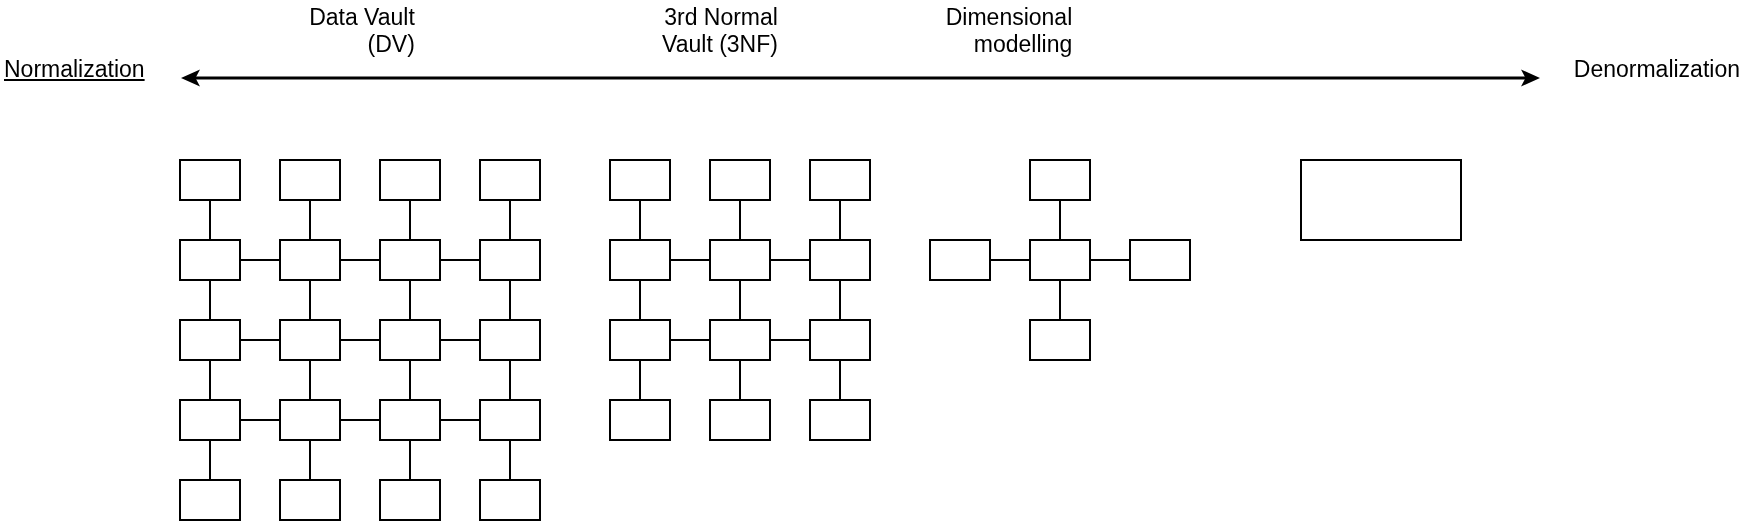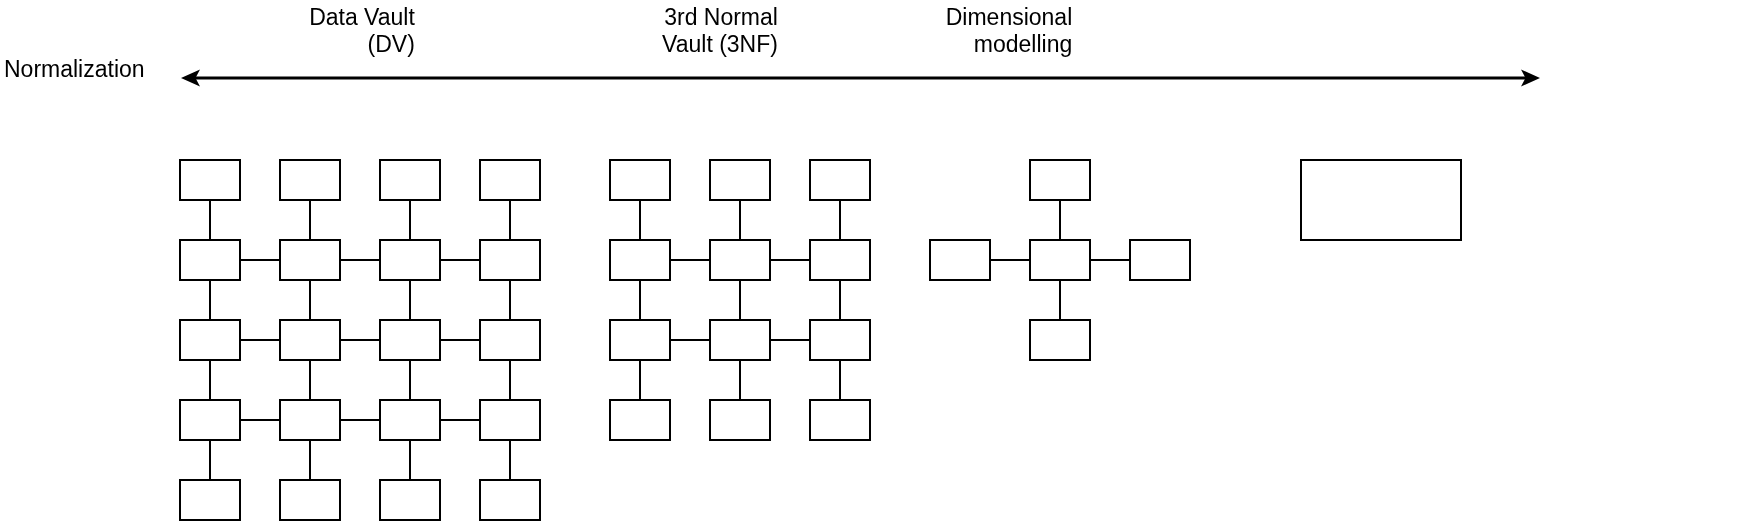--- a/index.html
+++ b/index.html
@@ -18,21 +18,21 @@
     top: 0;
     display: block;
   }
   .scale-label {
     position: absolute;
     top: 56px;
     font-size: 23px;
     line-height: 27px;
     white-space: nowrap;
   }
-  .scale-label.left  { left: 4px; }
+  .scale-label.left  { left: 4px; text-decoration: underline; }
   .scale-label.right { right: 2px; }
   .method-label {
     position: absolute;
     top: 4px;
     transform: translateX(-50%);
     text-align: right;
     font-size: 23px;
     line-height: 27px;
     white-space: nowrap;
   }
@@ -123,20 +123,21 @@
       <rect x="1030" y="240" width="60" height="40" fill="#ffffff" stroke="#000000" stroke-width="2"></rect>
       <rect x="1030" y="160" width="60" height="40" fill="#ffffff" stroke="#000000" stroke-width="2"></rect>
       <rect x="1030" y="320" width="60" height="40" fill="#ffffff" stroke="#000000" stroke-width="2"></rect>
       <rect x="930" y="240" width="60" height="40" fill="#ffffff" stroke="#000000" stroke-width="2"></rect>
       <rect x="1130" y="240" width="60" height="40" fill="#ffffff" stroke="#000000" stroke-width="2"></rect>
       <rect x="1301" y="160" width="160" height="80" fill="#ffffff" stroke="#000000" stroke-width="2"></rect>
     </svg>
 
   <div class="scale-label left">Normalization</div>
 
+  <div class="scale-label right">Denormalization</div>
 
   <div id="labels-layer">
       <div class="method-label" style="left: 362px;">
         <span>Data Vault</span>
         <span>(DV)</span>
       </div>
       <div class="method-label" style="left: 720px;">
         <span>3rd Normal</span>
         <span>Vault (3NF)</span>
       </div>

